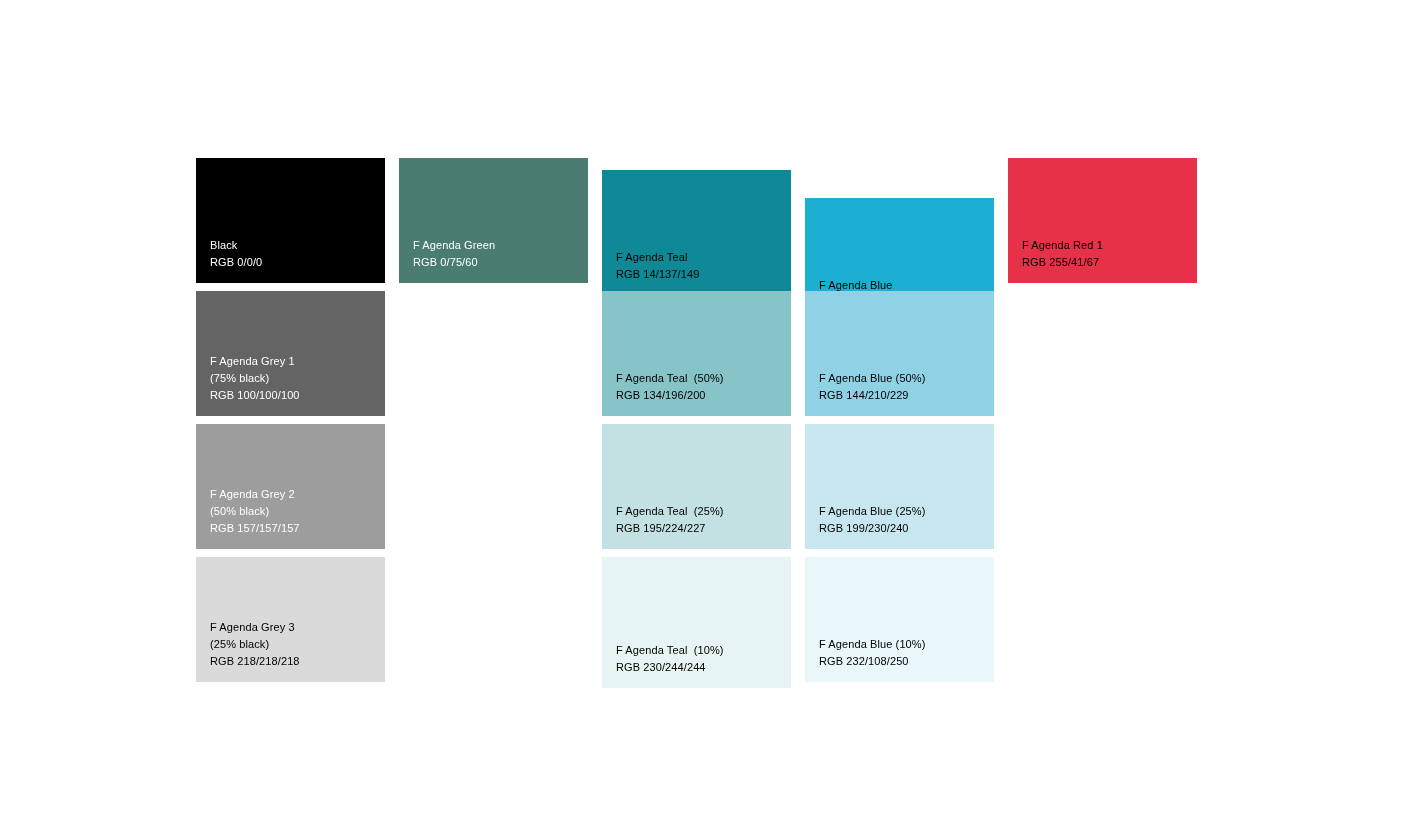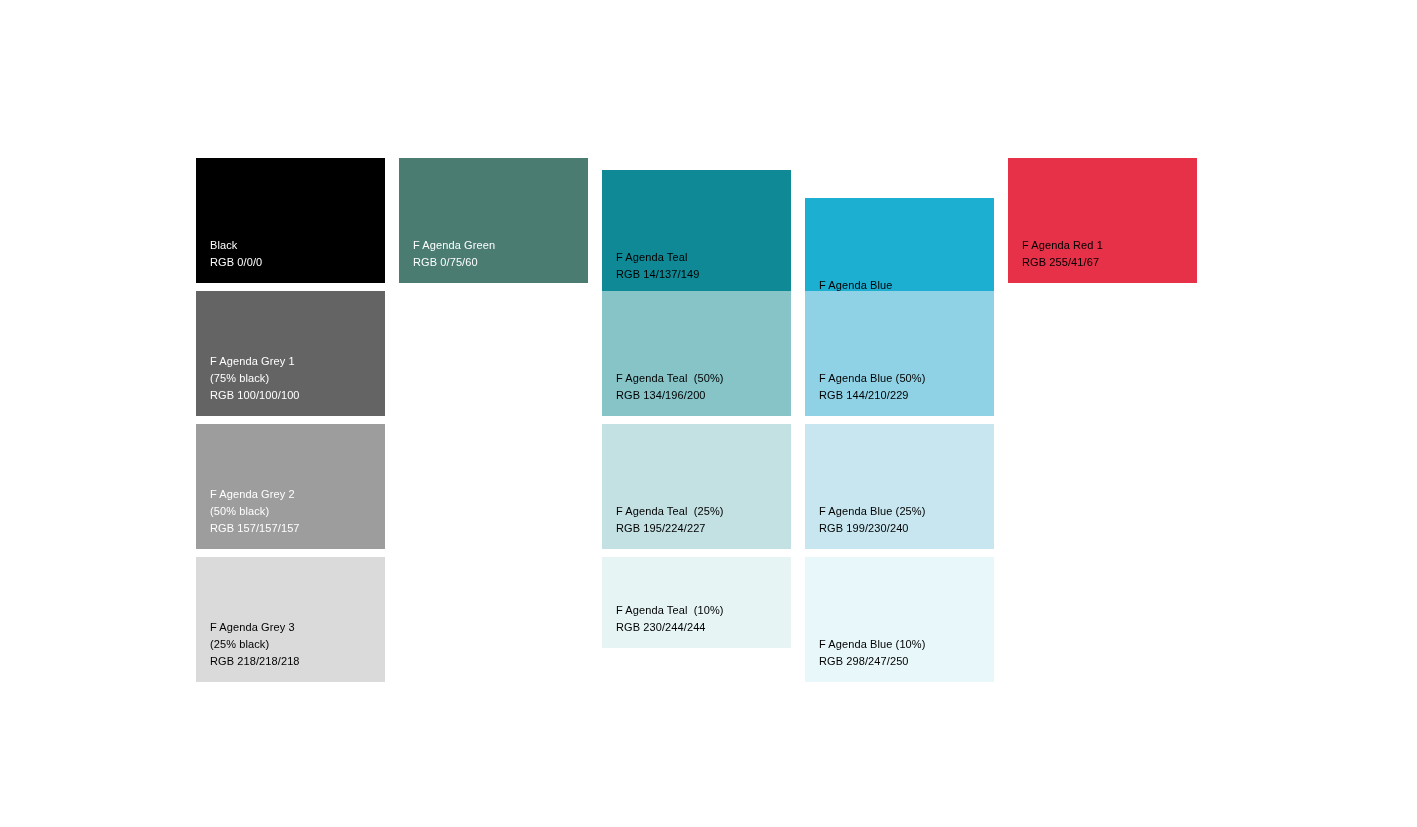--- a/index.html
+++ b/index.html
@@ -144,25 +144,25 @@
         <span class="swatch-rgb">RGB 199/230/240</span>
       </div>
     </div>
     <div class="swatch text-dark" style="left: 0px; top: 399px; width: 189px; height: 125px; background: rgb(218, 218, 218);">
       <div class="swatch-caption">
         <span class="swatch-name">F Agenda Grey 3</span>
         <span class="swatch-sub">(25% black)</span>
         <span class="swatch-rgb">RGB 218/218/218</span>
       </div>
     </div>
-    <div class="swatch text-dark bold-name" style="left: 406px; top: 399px; width: 189px; height: 91px; background: rgb(230, 244, 244); padding-left: 16px;">
+    <div class="swatch text-dark bold-name" style="left: 406px; top: 399px; width: 189px; height: 131px; background: rgb(230, 244, 244); padding-left: 16px;">
       <div class="swatch-caption">
         <span class="swatch-name">F Agenda Teal  (10%)</span>
         <span class="swatch-rgb">RGB 230/244/244</span>
       </div>
     </div>
     <div class="swatch text-dark bold-name" style="left: 609px; top: 399px; width: 189px; height: 125px; background: rgb(232, 247, 250);">
       <div class="swatch-caption">
         <span class="swatch-name">F Agenda Blue (10%)</span>
-        <span class="swatch-rgb">RGB 298/247/250</span>
+        <span class="swatch-rgb">RGB 232/108/250</span>
       </div>
     </div>
   </div>
 
 </body></html>

